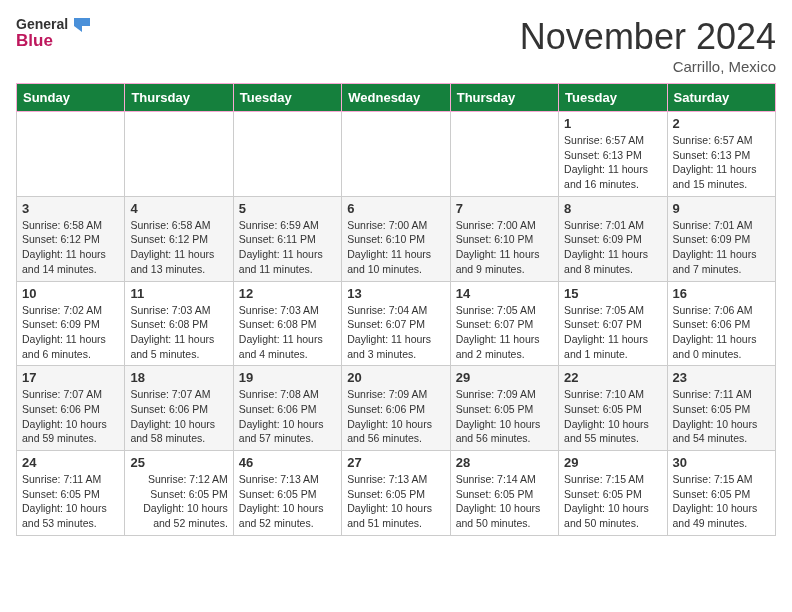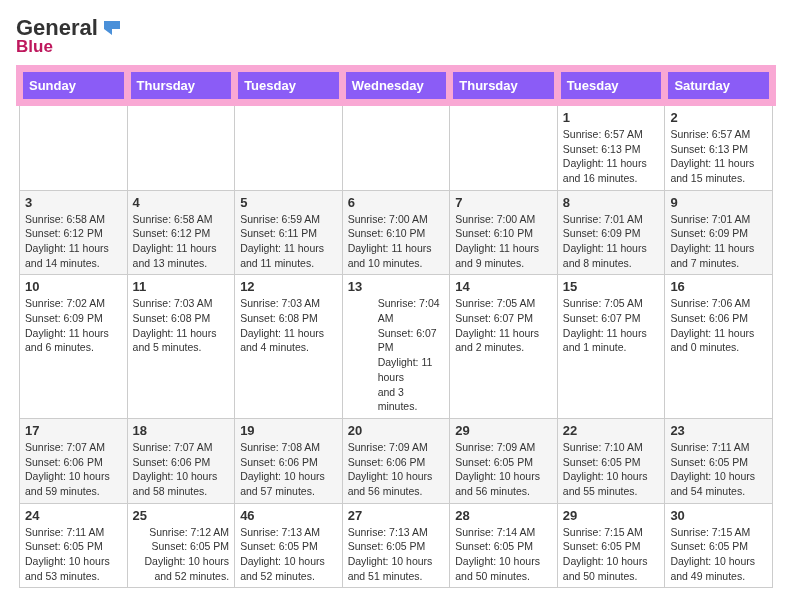--- a/index.html
+++ b/index.html
@@ -32,27 +32,27 @@
     .location {
       font-size: 15px;
       color: #555;
     }
     table {
       width: 100%;
       border-collapse: collapse;
       table-layout: fixed;
     }
     thead tr th {
-      background-color: #8b5cf6;
+      background-color: #15803d;
       color: #fff;
       font-size: 13px;
       font-weight: bold;
       padding: 6px 6px;
       text-align: left;
-      border: 7px solid #f9a8d4;
+      border: 1px solid #f9a8d4;
     }
     tbody tr td {
       border: 1px solid #ccc;
       vertical-align: top;
       padding: 4px 5px;
       font-size: 11px;
       color: #333;
       height: 80px;
       background: #fff;
     }
@@ -75,28 +75,32 @@
       background: #fff !important;
     }
   </style>
 </head>
 <body>
 
 <div class="header">
   <div class="logo">
   <div style="display:flex;flex-direction:column;line-height:1.1;">
     <div style="display:flex;align-items:center;gap:2px;">
-      <span style="font-size:22px;font-weight:bold;color:#333;">General</span>
+      <span style="font-size:14px;font-weight:bold;color:#333;">General</span>
       <svg width="22" height="18" viewBox="0 0 22 18">
         <polygon points="4,2 20,2 20,10 12,10 12,16 4,10" fill="#4a90d9"></polygon>
       </svg>
     </div>
     <span style="font-size:17px;font-weight:bold;color:#be185d;margin-top:-2px;">Blue</span>
   </div>
 </div>
+  <div class="title-section">
+    <div class="month-title">November 2024</div>
+    <div class="location">Carrillo, Mexico</div>
+  </div>
 </div>
 
 <table>
   <thead>
     <tr id="header-row">
     <th>Sunday</th>
         <th>Thursday</th>
         <th>Tuesday</th>
         <th>Wednesday</th>
         <th>Thursday</th>
@@ -194,21 +198,21 @@
         </td>
         <td>
           <span class="day-number">12</span>
           <div class="day-info" style="white-space: pre-line;">Sunrise: 7:03 AM
 Sunset: 6:08 PM
 Daylight: 11 hours
 and 4 minutes.</div>
         </td>
         <td>
           <span class="day-number">13</span>
-          <div class="day-info" style="white-space: pre-line; margin-left: 30px;">Sunrise: 7:04 AM
+          <div class="day-info" style="white-space: pre-line;">Sunrise: 7:04 AM
 Sunset: 6:07 PM
 Daylight: 11 hours
 and 3 minutes.</div>
         </td>
         <td>
           <span class="day-number">14</span>
           <div class="day-info" style="white-space: pre-line;">Sunrise: 7:05 AM
 Sunset: 6:07 PM
 Daylight: 11 hours
 and 2 minutes.</div>

